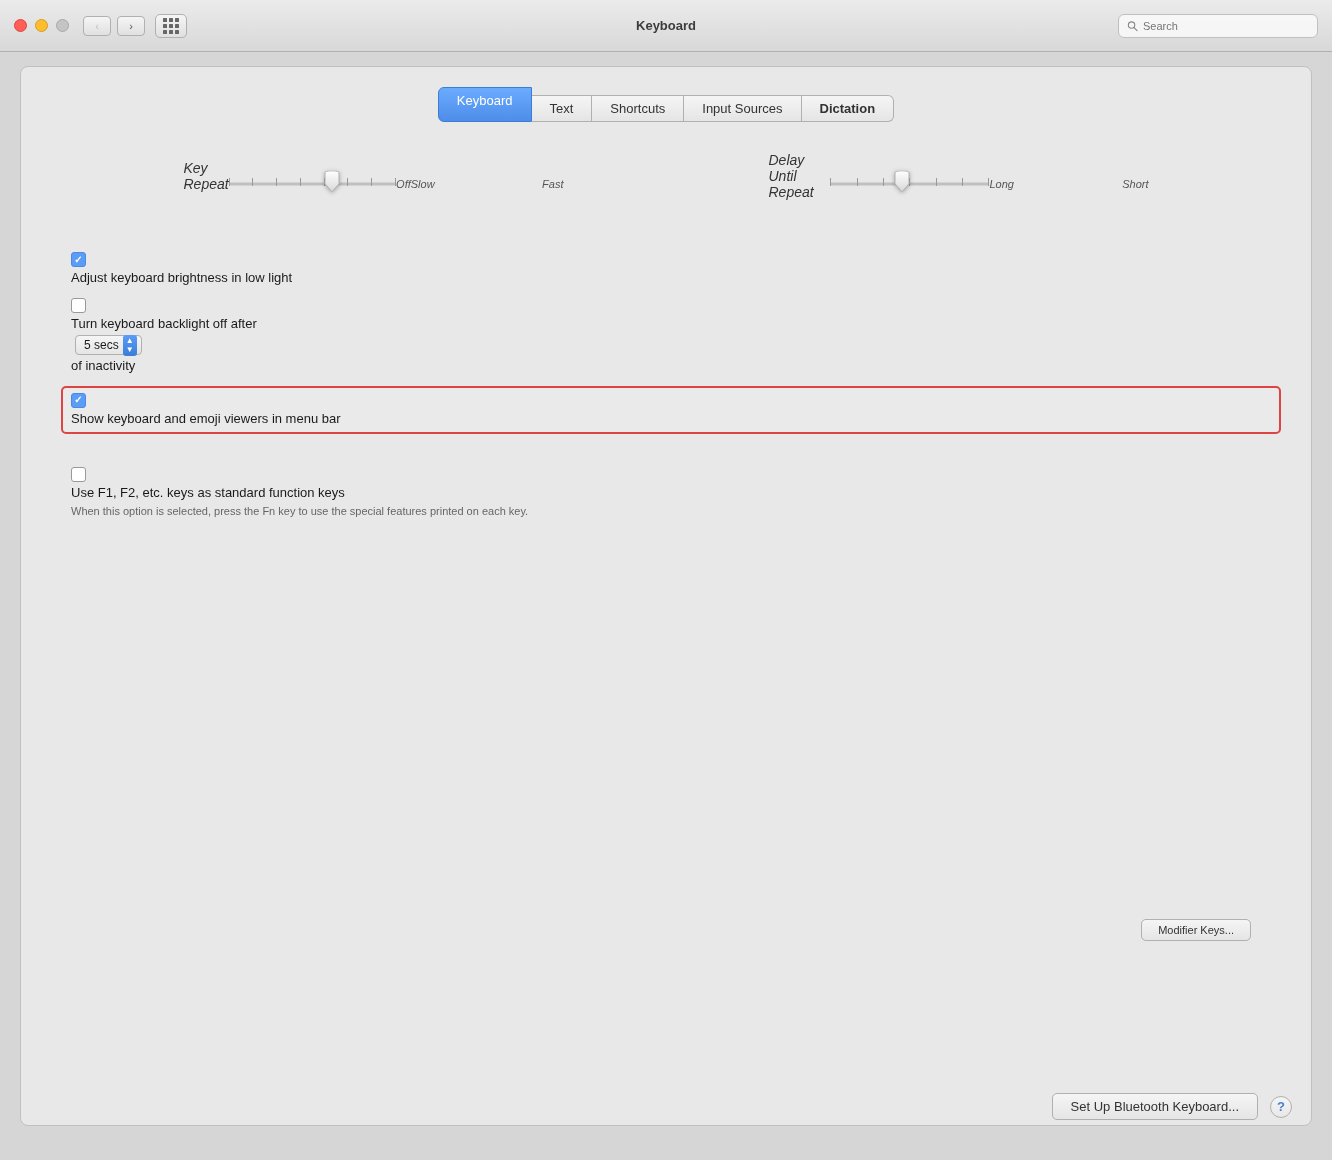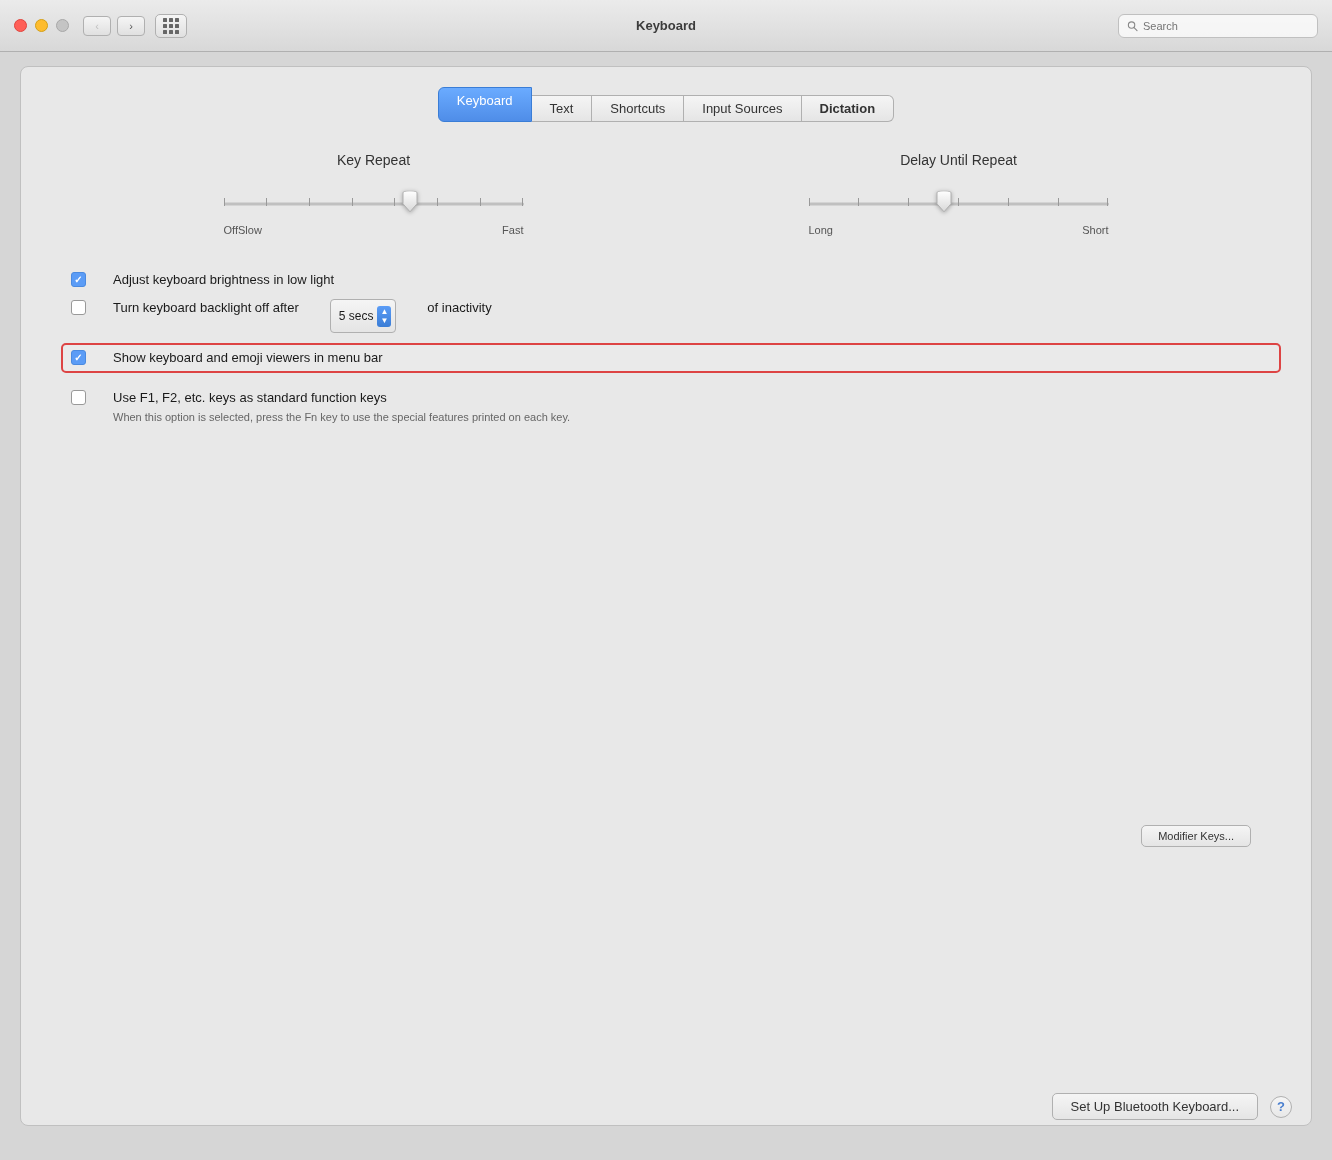--- a/index.html
+++ b/index.html
@@ -156,23 +156,24 @@
     
     .sliders-row {
       display: flex;
       justify-content: space-around;
       margin-bottom: 35px;
       padding: 0 30px;
     }
 
     .slider-group {
       display: flex;
-      flex-direction: column;
+      flex-direction: row;
       align-items: center;
       width: 380px;
+      font-style: italic;
     }
 
     .slider-label {
       font-size: 14px;
       font-weight: 500;
       margin-bottom: 16px;
       color: #333;
     }
 
     .slider-labels-row {
@@ -187,21 +188,22 @@
     .options {
       display: flex;
       flex-direction: column;
       gap: 10px;
       margin-left: 20px;
     }
 
     .option-row {
       display: flex;
       align-items: flex-start;
-      gap: 27px;
+      gap: 2px;
+      flex-direction: column;
     }
 
     .checkbox {
       width: 15px;
       height: 15px;
       border: 1px solid #999;
       border-radius: 3px;
       background: white;
       display: flex;
       align-items: center;
@@ -235,21 +237,21 @@
       margin-left: -10px;
       background: rgba(255,255,255,0.1);
     }
 
     .inline-select {
       display: inline-flex;
       align-items: center;
       border: 1px solid #b0b0b0;
       border-radius: 4px;
       background: linear-gradient(to bottom, #f5f5f5, #e5e5e5);
-      height: 34px;
+      height: 20px;
       padding: 0 4px 0 8px;
       font-size: 12px;
       cursor: pointer;
       gap: 4px;
       margin: 0 4px;
     }
 
     .select-arrows {
       display: flex;
       flex-direction: column;
@@ -505,21 +507,21 @@
         </div>
       </div>
       <span class="option-label">of inactivity</span>
     </div>
 
     <div class="option-row highlighted">
       <div class="checkbox checked"></div>
       <span class="option-label">Show keyboard and emoji viewers in menu bar</span>
     </div>
 
-    <div class="option-row" style="margin-top:6px;">
+    <div class="option-row" style="margin-top:22px;">
       <div class="checkbox"></div>
       <div>
         <span class="option-label">Use F1, F2, etc. keys as standard function keys</span>
         <div class="option-sub-text">When this option is selected, press the Fn key to use the special features printed on each key.</div>
       </div>
     </div>
 
   </div>
 
   <div class="bottom-buttons" style="margin-top: 400px; padding-right: 30px;">

